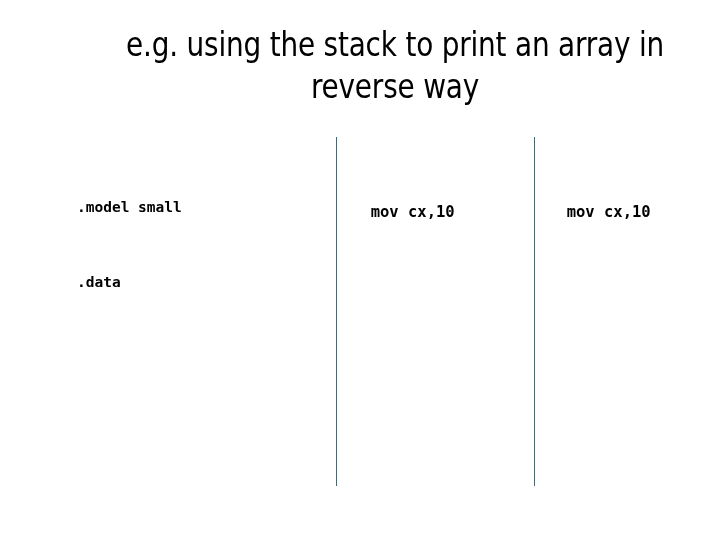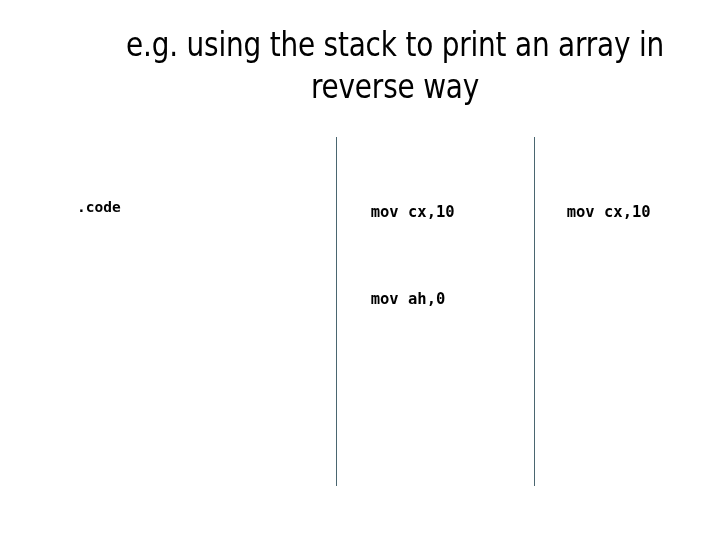--- a/index.html
+++ b/index.html
@@ -88,28 +88,28 @@
 
 <div id="slide">
 
   <div id="slide-title">e.g. using the stack to print an array in reverse way</div>
 
   <div class="divider" id="divider-1"></div>
 
   <div class="divider" id="divider-2"></div>
 
   <div class="code-col" id="col-left">
-    <span class="code-line">.code</span>
+    <span class="code-line">.model small</span>
+    <span class="code-line">.data</span>
     
     
   </div>
 
   <div class="code-col" id="col-middle">
     <span class="code-line">  mov cx,10</span>
-    <span class="code-line">  mov ah,0</span>
     
     
     
     
   </div>
 
   <div class="code-col" id="col-right">
     <span class="code-line">  mov cx,10</span>
     
     

